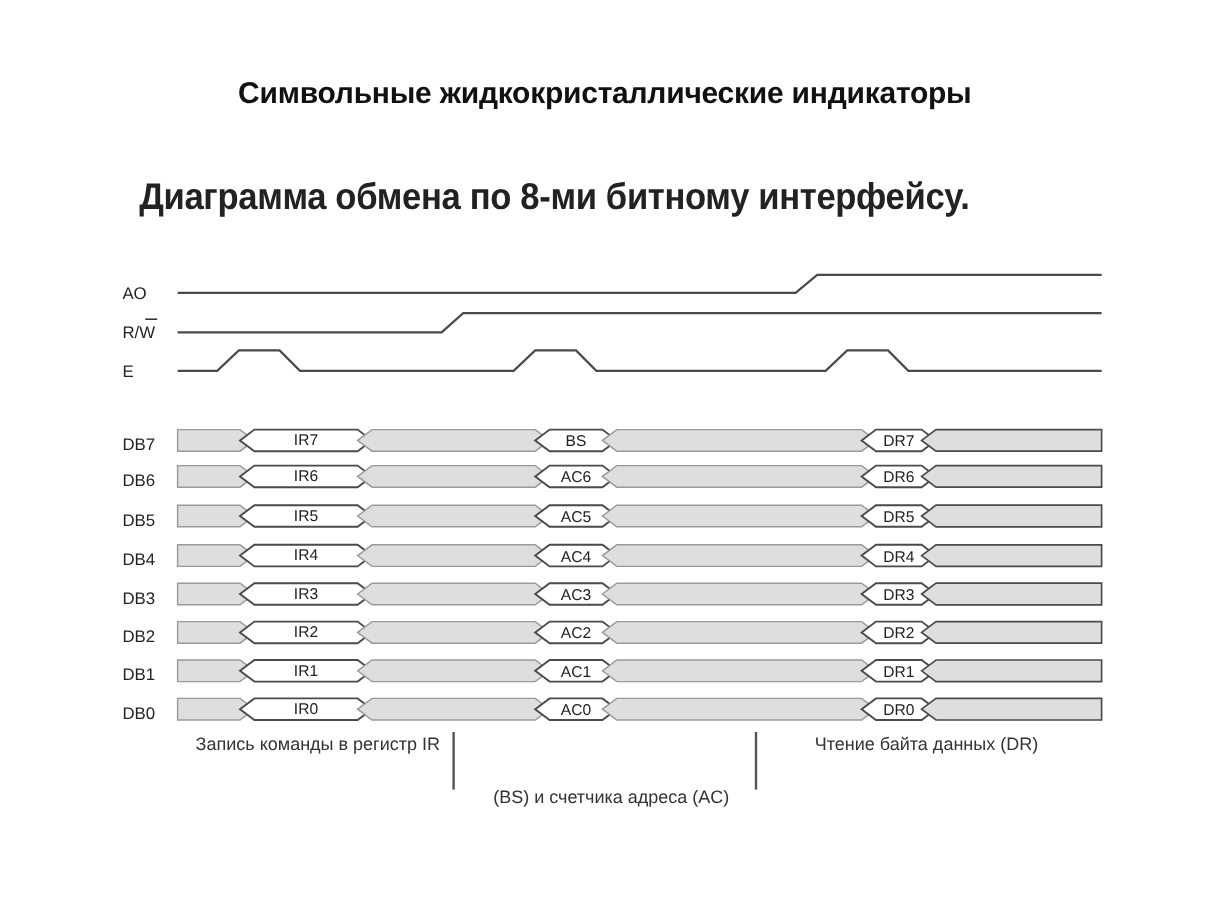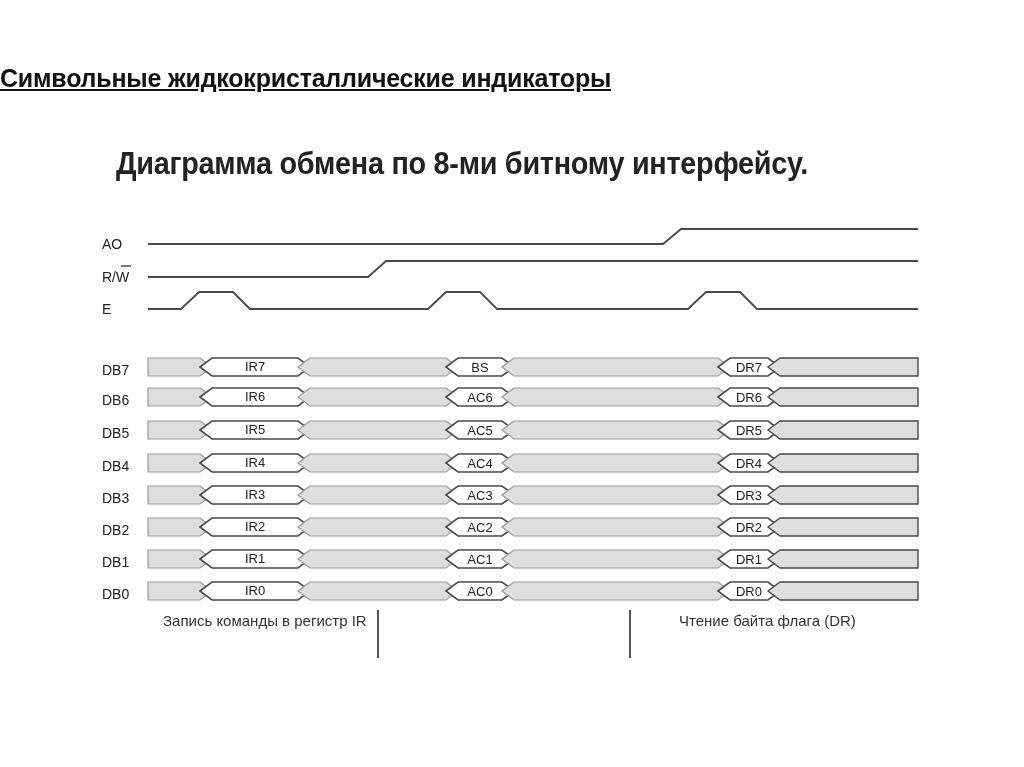--- a/index.html
+++ b/index.html
@@ -1,19 +1,19 @@
 <!DOCTYPE html>
 <html><head>
 <meta charset="utf-8">
 <style>
   html, body { margin: 0; padding: 0; background: #ffffff; }
   body { width: 1024px; height: 767px; position: relative; overflow: hidden;
          font-family: "Liberation Sans", sans-serif; color: #111; }
-  .slide-title { position: absolute; left: 0; width: 1008px; top: 64px; 
-                 font-size: 25px; font-weight: bold; letter-spacing: -0.2px; text-decoration: underline; }
+  .slide-title { position: absolute; left: 0; width: 1008px; top: 64px; text-align: center;
+                 font-size: 25px; font-weight: bold; letter-spacing: -0.2px; }
   .diagram-title { position: absolute; left: 116px; top: 146px; font-size: 31px; font-weight: bold;
                    color: #222; letter-spacing: -0.3px; transform: scaleX(0.93); transform-origin: left top; }
   svg#timing { position: absolute; left: 0; top: 0; }
   .sig-label { font-family: "Liberation Sans", sans-serif; font-size: 14px; fill: #222; }
   .bus-text { font-family: "Liberation Sans", sans-serif; font-size: 13px; fill: #222; text-anchor: middle; }
   .caption { position: absolute; font-size: 15px; color: #333; line-height: 22px; margin-left: 23px; }
   .cap-sep { position: absolute; width: 2px; background: #555; }
 </style>
 </head>
 <body>
@@ -141,15 +141,16 @@
         <text x="255" y="595" class="bus-text">IR0</text>
         <text x="480" y="596" class="bus-text">AC0</text>
         <text x="749" y="596" class="bus-text">DR0</text>
       </g>
     </g>
 </svg>
 
 <div class="caption" style="left:140px; top:610px;">Запись команды в регистр IR</div>
 <div class="cap-sep" style="left:377px; top:610px; height:48px;"></div>
 <div class="caption" style="left:388px; top:610px; white-space:pre;">
+  <div>(BS) и счетчика адреса (AC)</div>
 </div>
 <div class="cap-sep" style="left:629px; top:610px; height:48px;"></div>
-<div class="caption" style="left:656px; top:610px;">Чтение байта флага (DR)</div>
+<div class="caption" style="left:656px; top:610px;">Чтение байта данных (DR)</div>
 
 </body></html>

